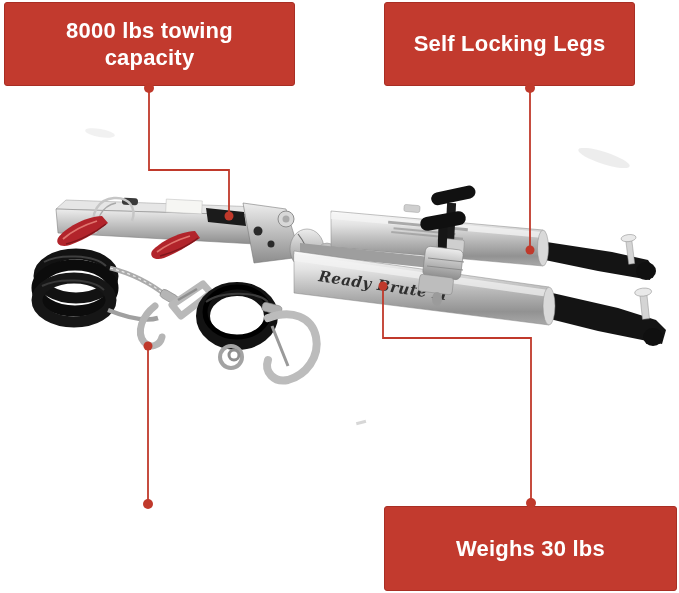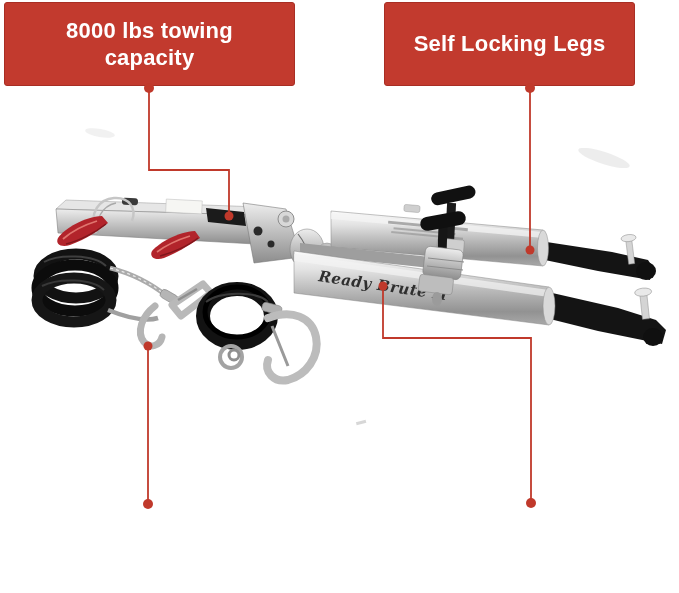--- a/index.html
+++ b/index.html
@@ -163,20 +163,23 @@
       <path d="M272,326 L288,366" stroke="#9a9a9a" stroke-width="3" fill="none"></path>
     </g>
   </svg>
 
   <div class="callout" id="co-tl">
     <span class="lbl lbl-narrow">8000 lbs towing capacity</span>
   </div>
   <div class="callout" id="co-tr">
     <span class="lbl">Self Locking Legs</span>
   </div>
+  <div class="callout" id="co-br">
+    <span class="lbl">Weighs 30 lbs</span>
+  </div>
 
   <svg id="connector-layer" class="layer" width="679" height="593" viewBox="0 0 679 593">
     <g>
       <path class="cline" d="M149,87 L149,170 L229,170 L229,214"></path>
       <circle class="cdot" cx="149" cy="88" r="5"></circle>
       <circle class="cdot" cx="229" cy="216" r="4.5"></circle>
     </g>
     <g>
       <path class="cline" d="M530,87 L530,249"></path>
       <circle class="cdot" cx="530" cy="88" r="5"></circle>

